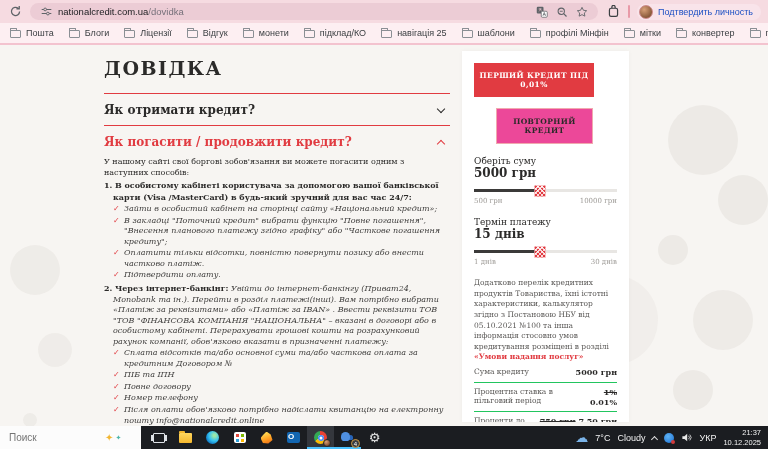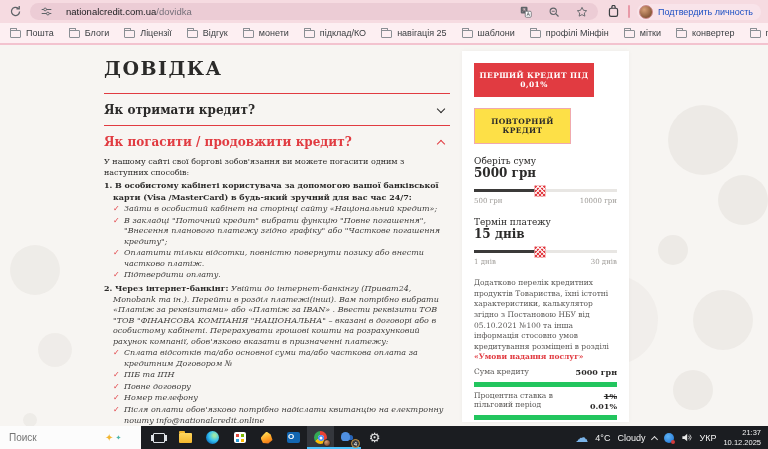--- a/index.html
+++ b/index.html
@@ -3,21 +3,21 @@
 <meta charset="utf-8">
 <style>
   * { box-sizing: border-box; margin: 0; padding: 0; }
   html,body { width:768px; height:449px; overflow:hidden; }
   body { font-family:"DejaVu Serif", serif; position:relative; background:#f6f4f1; }
 
   
   .chrome { position:absolute; top:0; left:0; width:768px; height:45px; }
   .toolbar { height:23px; background:#f6dbe1; display:flex; align-items:center; padding:0 7px; gap:7px; font-family:"Liberation Sans", sans-serif; }
   .icon-btn { width:16px; height:16px; display:flex; align-items:center; justify-content:center; flex:0 0 auto; }
-  .url-pill { height:17px; flex:1 1 auto; max-width:588px; background:#ecccd5; border-radius:9px; display:flex; align-items:center; gap:12px; padding:0 8px; }
+  .url-pill { height:17px; flex:1 1 auto; max-width:588px; background:#ecccd5; border-radius:9px; display:flex; align-items:center; gap:4px; padding:0 8px; }
   .url-text { font-size:9.5px; color:#202124; white-space:nowrap; }
   .url-path { color:#76707a; }
   .url-spacer { flex:1; }
   .sep-line { width:2px; height:13px; background:#e89aa8; border-radius:1px; }
   .profile-chip { display:flex; align-items:center; gap:5px; background:#f9e4ea; border-radius:9px; padding:1px 8px 1px 2px; }
   .avatar { width:14px; height:14px; border-radius:50%; background:radial-gradient(circle at 35% 30%, #d8a078, #8a5a3a 70%); border:1px solid #c88; }
   .profile-label { font-size:9px; color:#1b4fc4; white-space:nowrap; }
 
   .bookmarks { height:22px; background:#fdeff2; border-bottom:2px solid #f3c3cf; display:flex; align-items:center; gap:15px; padding:0 10px; font-family:"Liberation Sans", sans-serif; }
   .bookmark { display:flex; align-items:center; gap:5px; font-size:9px; color:#3c4043; white-space:nowrap; }
@@ -45,35 +45,35 @@
   .list-item { padding-left:9px; text-indent:-9px; margin-top:2px; }
   .li-bold { font-weight:bold; }
   .li-rest { font-style:italic; color:#3d3c3b; }
   .check { position:relative; padding-left:20px; font-style:italic; color:#3d3c3b; margin-top:1px; }
   .check:before { content:"✓"; position:absolute; left:9px; top:0; color:#e13b41; font-style:normal; font-size:8px; }
 
   
   .sidebar { position:absolute; left:462px; top:6px; width:167px; height:371px; background:#ffffff; padding:12px 12px 10px; box-shadow:0 0 4px rgba(0,0,0,.04); overflow:hidden; }
   .btn { display:block; text-align:center; font-weight:bold; letter-spacing:.4px; cursor:pointer; }
   .btn-primary { background:#e13b41; color:#fff; font-size:7.5px; padding:8px 4px; width:120px; }
-  .btn-outline { border:1px solid #f0a9ae; background:#fde047; color:#2b2a29; font-size:7.5px; padding:8px 4px; width:97px; margin-top:11px; }
+  .btn-outline { border:1px solid #f0a9ae; background:#ec4899; color:#2b2a29; font-size:7.5px; padding:8px 4px; width:97px; margin-top:11px;margin-left:22px; }
   .sg { margin-top:12px; }
   .sg-head { display:flex; justify-content:flex-start; align-items:baseline;flex-direction:column; }
   .sg-label { font-size:9px; color:#2b2a29; }
   .sg-value { font-size:12px; font-weight:bold; color:#2b2a29; }
   .track { position:relative; height:3px; background:#e8e6e3; margin:9px 0 5px; cursor:pointer; }
   .fill { position:absolute; left:0; top:0; bottom:0; width:46%; background:#3b3a39; }
   .handle { position:absolute; left:46%; top:50%; transform:translate(-50%,-50%); width:11px; height:11px; background:#e13b41;
     background-image:repeating-linear-gradient(45deg, rgba(255,255,255,.8) 0 1px, transparent 1px 3px),
                      repeating-linear-gradient(-45deg, rgba(255,255,255,.8) 0 1px, transparent 1px 3px); cursor:grab; }
   .minmax { display:flex; justify-content:space-between; font-size:7px; color:#9d9a96; }
   .note { font-size:7.5px; line-height:1.42; color:#5a5856; margin-top:12px; }
   .red-link { color:#e13b41; font-weight:bold; cursor:pointer; }
   .details { }
-  .drow { display:flex; justify-content:space-between; gap:6px; padding:4px 0; border-top:5px solid #22c55e; font-size:7.5px; color:#5a5856; align-items:flex-start; }
+  .drow { display:flex; justify-content:space-between; gap:6px; padding:4px 0; border-top:1px solid #22c55e; font-size:7.5px; color:#5a5856; align-items:flex-start; }
   .dlabel { max-width:92px; line-height:1.3; }
   .dval { text-align:right; font-weight:bold; color:#2b2a29; font-size:8px; white-space:nowrap; line-height:1.3; }
   .old { text-decoration:line-through; }
 
   
   .taskbar { position:absolute; bottom:0; left:0; width:768px; height:23px; background:#1b1d21; display:flex; align-items:stretch; font-family:"Liberation Sans", sans-serif; }
   .search { width:141px; background:#fcfcfc; display:flex; align-items:center; padding:0 6px 0 9px; gap:4px; }
   .search input { border:none; outline:none; background:transparent; width:92px; font-size:10px; color:#444; font-family:"Liberation Sans", sans-serif; }
   .sparkle { font-size:10px; line-height:1; }
   .sp1 { color:#f2b632; } .sp2 { color:#4db6ac; font-size:7px; margin-left:-2px; }
@@ -338,21 +338,21 @@
     <div class="tb-icon running">
         <span class="teams-ic"></span>
         <span class="badge">4</span>
       </div>
     <div class="tb-icon">
         <span class="gear">⚙</span>
       </div>
   </div>
   <div class="tray">
     <span class="cloud">☁</span>
-    <span>4°C</span>
+    <span>7°C</span>
     <span>Cloudy</span>
     <span class="tray-chev"></span>
     <span class="net-ic"></span>
     <span>
       <svg width="11" height="11" viewBox="0 0 16 16">
           <path d="M2 6h3l4-3.5v11L5 10H2z" fill="#e8e8e8"></path>
           <path d="M11 5.5a3.5 3.5 0 0 1 0 5M12.8 3.8a6 6 0 0 1 0 8.4" stroke="#e8e8e8" fill="none" stroke-width="1.2"></path>
         </svg>
     </span>
     <span>УКР</span>

